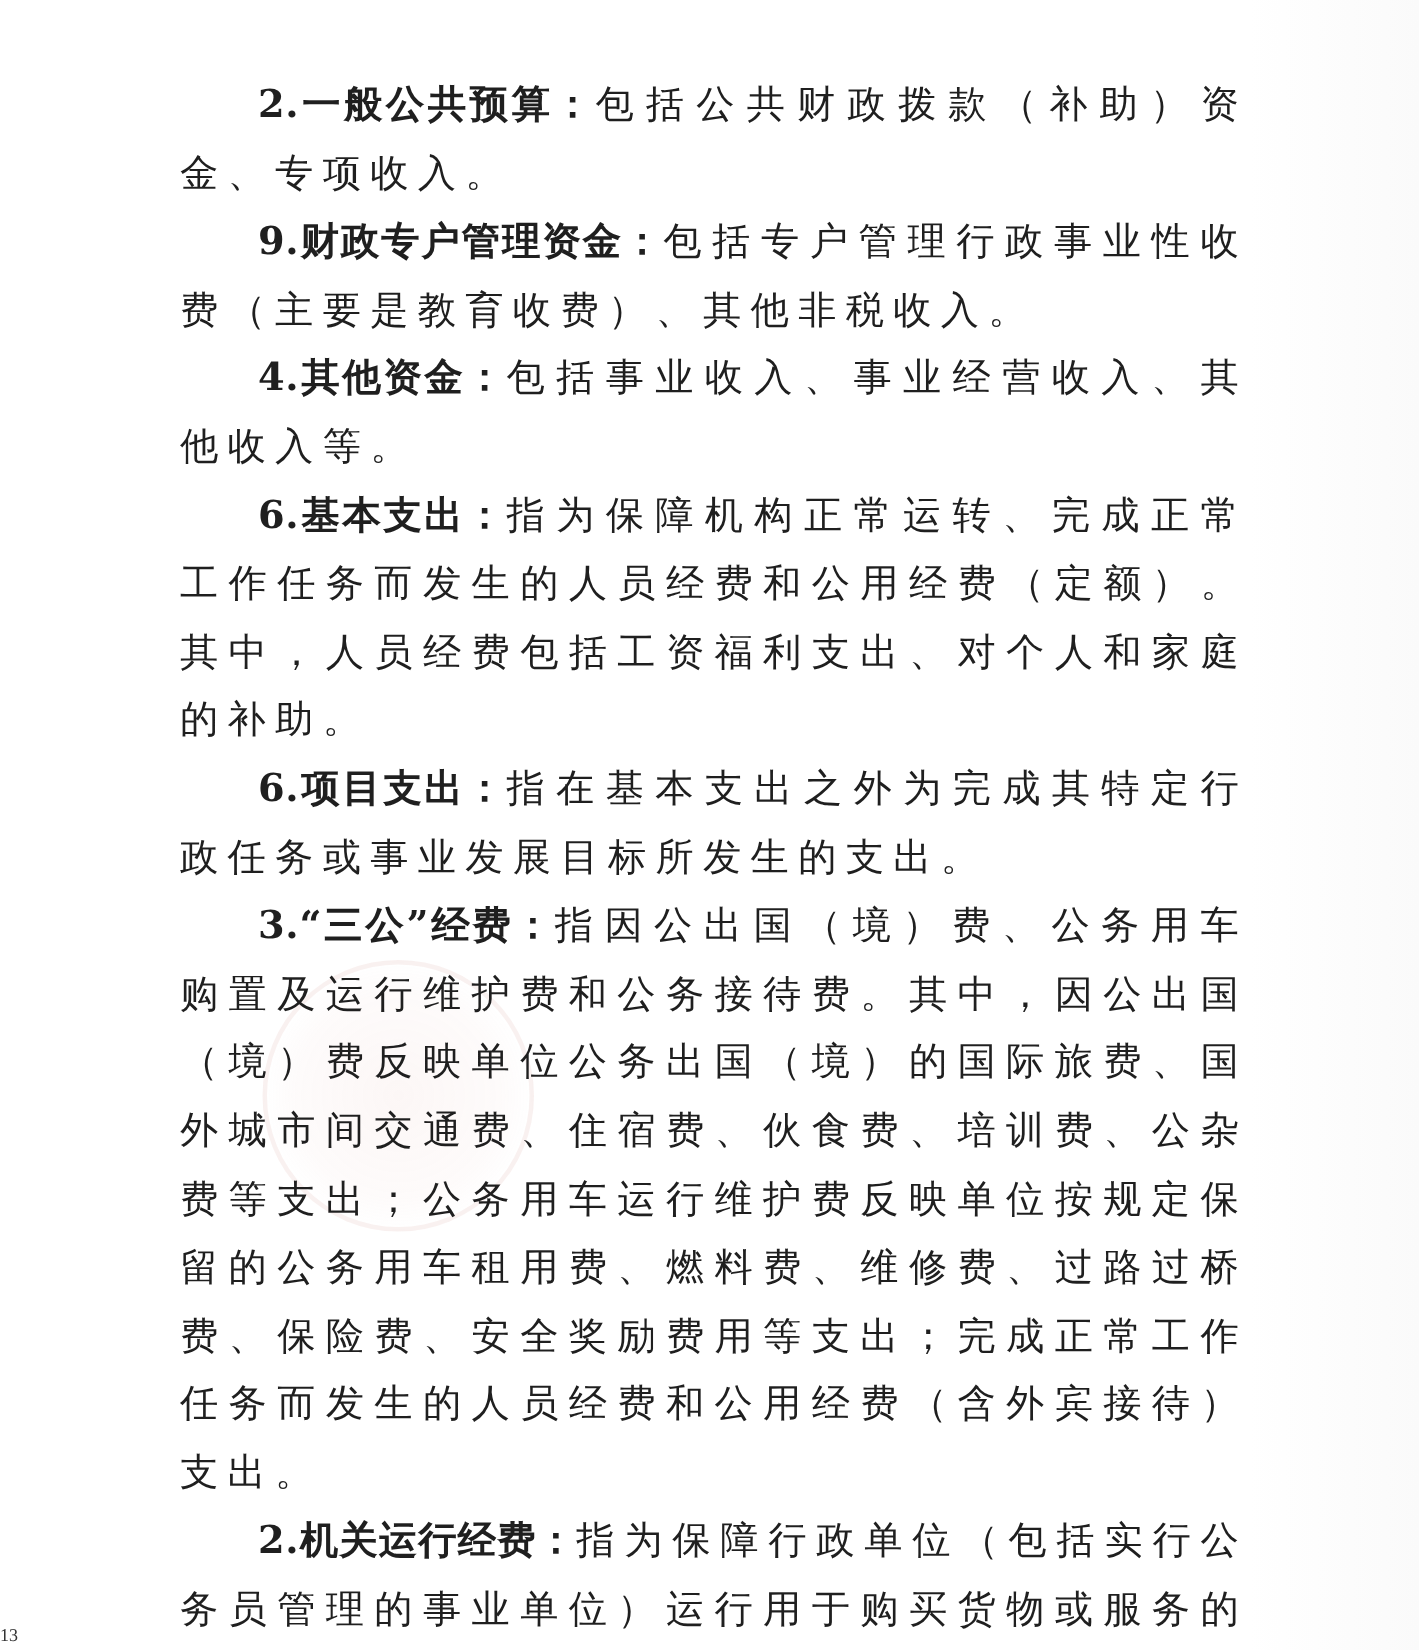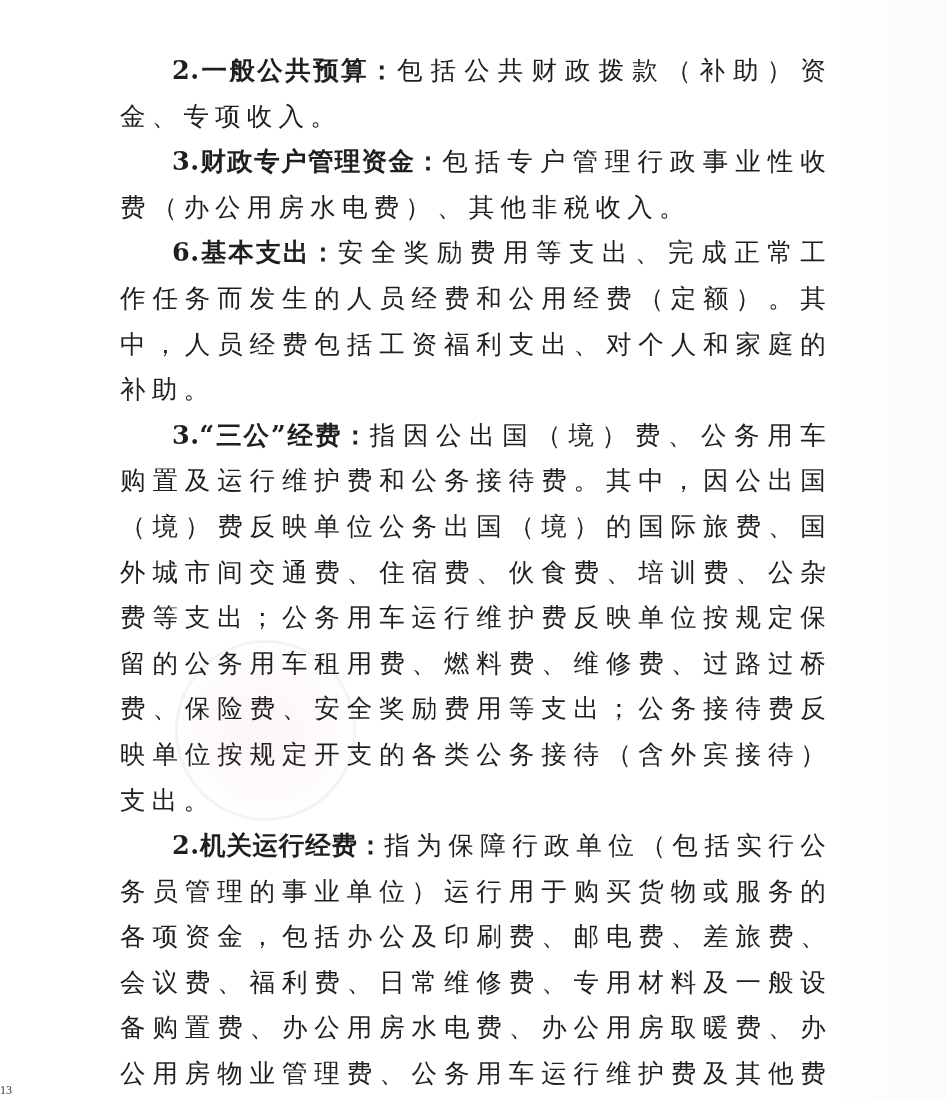--- a/index.html
+++ b/index.html
@@ -63,25 +63,27 @@
 </style>
 </head>
 <body>
 
 <div class="page">
   <div class="seal"></div>
 
   <div class="content">
     <p class="para"><span class="term">2.一般公共预算：</span><span>包括公共财政拨款（补助）资金、专项收入。</span></p>
 
-    <p class="para"><span class="term">3.财政专户管理资金：</span><span>包括专户管理行政事业性收费（办公用房水电费）、其他非税收入。</span></p>
+    <p class="para"><span class="term">9.财政专户管理资金：</span><span>包括专户管理行政事业性收费（主要是教育收费）、其他非税收入。</span></p>
 
+    <p class="para"><span class="term">4.其他资金：</span><span>包括事业收入、事业经营收入、其他收入等。</span></p>
 
-    <p class="para"><span class="term">6.基本支出：</span><span>安全奖励费用等支出、完成正常工作任务而发生的人员经费和公用经费（定额）。其中，人员经费包括工资福利支出、对个人和家庭的补助。</span></p>
+    <p class="para"><span class="term">6.基本支出：</span><span>指为保障机构正常运转、完成正常工作任务而发生的人员经费和公用经费（定额）。其中，人员经费包括工资福利支出、对个人和家庭的补助。</span></p>
 
+    <p class="para"><span class="term">6.项目支出：</span><span>指在基本支出之外为完成其特定行政任务或事业发展目标所发生的支出。</span></p>
 
-    <p class="para"><span class="term">3.“三公”经费：</span><span>指因公出国（境）费、公务用车购置及运行维护费和公务接待费。其中，因公出国（境）费反映单位公务出国（境）的国际旅费、国外城市间交通费、住宿费、伙食费、培训费、公杂费等支出；公务用车运行维护费反映单位按规定保留的公务用车租用费、燃料费、维修费、过路过桥费、保险费、安全奖励费用等支出；公务接待费反映单位按规定开支的各类公务接待（含外宾接待）支出。</span></p>
+    <p class="para"><span class="term">3.“三公”经费：</span><span>指因公出国（境）费、公务用车购置及运行维护费和公务接待费。其中，因公出国（境）费反映单位公务出国（境）的国际旅费、国外城市间交通费、住宿费、伙食费、培训费、公杂费等支出；公务用车运行维护费反映单位按规定保留的公务用车租用费、燃料费、维修费、过路过桥费、保险费、安全奖励费用等支出；完成正常工作任务而发生的人员经费和公用经费（含外宾接待）支出。</span></p>
 
     <p class="para"><span class="term">2.机关运行经费：</span><span>指为保障行政单位（包括实行公务员管理的事业单位）运行用于购买货物或服务的各项资金，包括办公及印刷费、邮电费、差旅费、会议费、福利费、日常维修费、专用材料及一般设备购置费、办公用房水电费、办公用房取暖费、办公用房物业管理费、公务用车运行维护费及其他费用。</span></p>
   </div>
 
   <div class="page-number">13</div>
 </div>
 
 </body></html>

